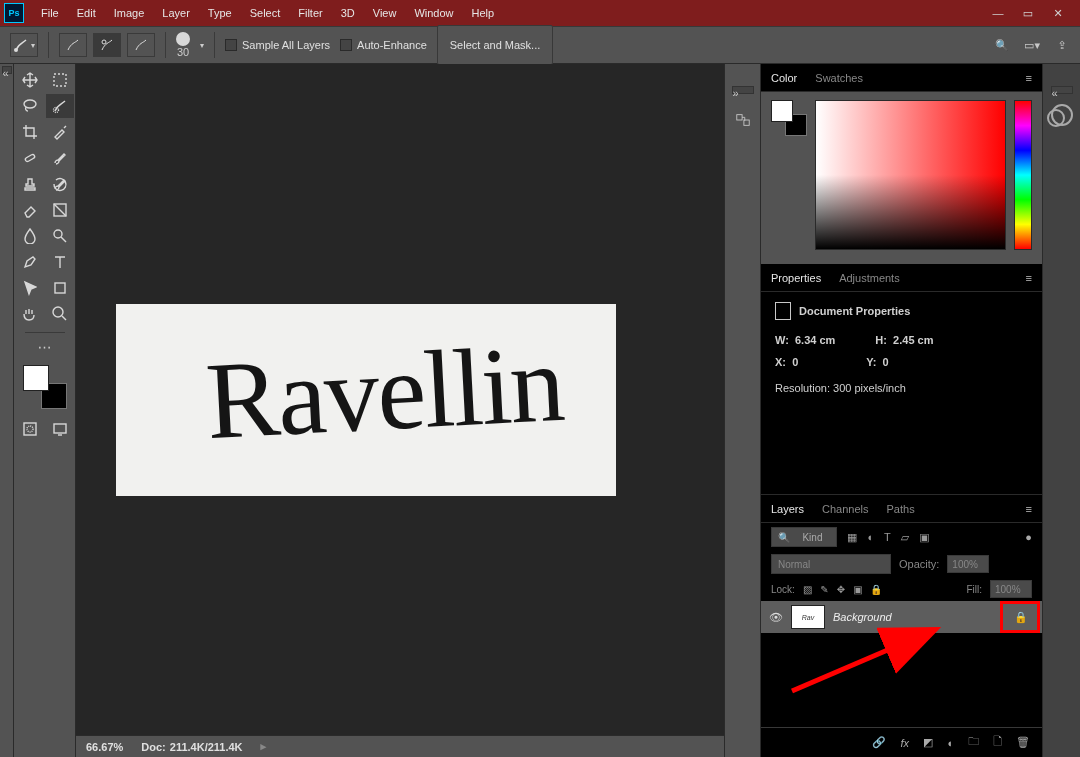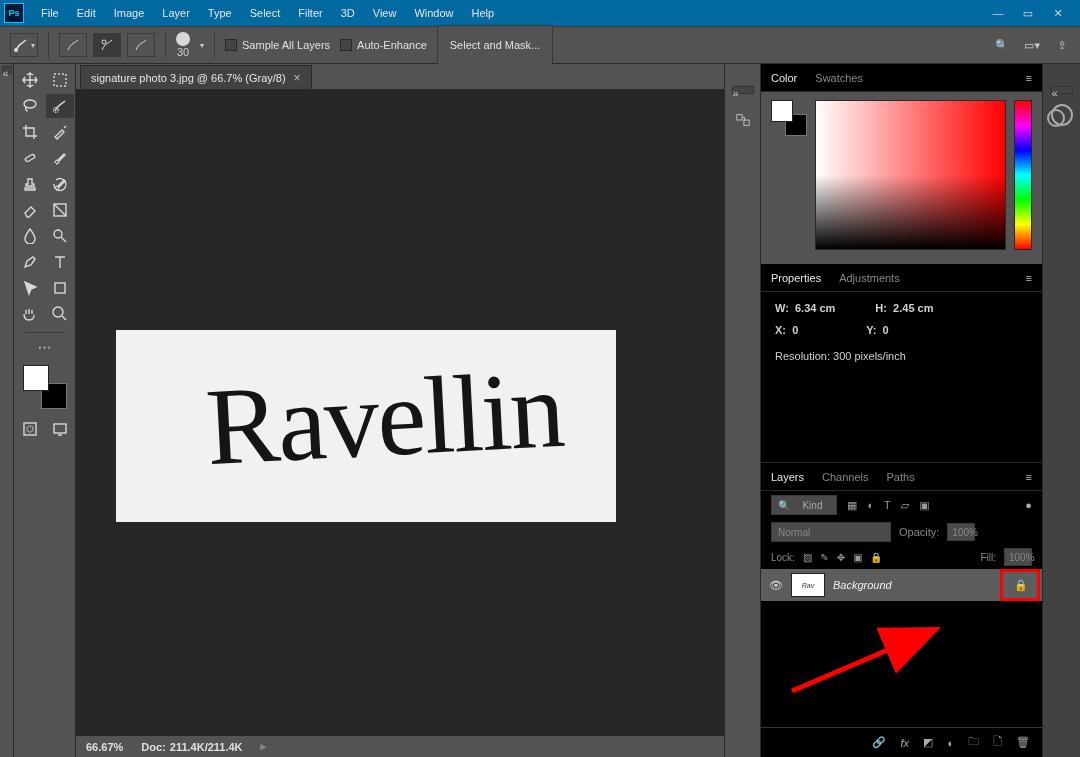--- a/index.html
+++ b/index.html
@@ -1,20 +1,20 @@
 <!DOCTYPE html>
 <html><head>
 <meta charset="utf-8">
 <style>
 * { margin:0; padding:0; box-sizing:border-box; font-family:"Segoe UI",Tahoma,sans-serif; -webkit-user-select:none; }
 body { width:1080px; height:757px; background:#535353; color:#ccc; font-size:11px; overflow:hidden; position:relative; }
 .row { display:flex; align-items:center; }
 
 
-.menubar { height:26px; background:#0369a1; display:flex; align-items:center; padding:0 4px; }
+.menubar { height:26px; background:#7f1d1d; display:flex; align-items:center; padding:0 4px; }
 .ps-logo { width:20px; height:20px; background:#001833; border:1px solid #00c8ff; color:#00c8ff; display:flex; align-items:center; justify-content:center; font-size:9px; font-weight:bold; margin-right:8px; }
 .menubar .m { padding:0 9px; height:26px; display:flex; align-items:center; color:#e6e6e6; cursor:default; }
 .win-controls { margin-left:auto; display:flex; gap:14px; color:#d0d0d0; padding-right:10px; }
 .win-controls span { width:16px; text-align:center; }
 
 
 .optbar { height:38px; background:#535353; border-top:1px solid #383838; border-bottom:1px solid #2a2a2a; display:flex; align-items:center; padding:0 10px; gap:10px; }
 .tool-chip { width:28px; height:24px; display:flex; align-items:center; justify-content:center; background:#535353; border:1px solid #3a3a3a; }
 .divider { width:1px; height:26px; background:#3a3a3a; }
 .brush-dot { width:14px; height:14px; border-radius:50%; background:#d8d8d8; }
@@ -70,21 +70,21 @@
 .prop-row { display:flex; gap:40px; margin-bottom:10px;font-weight:bold; }
 .prop-title { display:flex; align-items:center; gap:8px; font-weight:bold; margin-bottom:14px; }
 .doc-icon { width:16px; height:18px; border:1px solid #c8c8c8; }
 
 .layers-area { flex:1; display:flex; flex-direction:column; border-top:1px solid #2a2a2a; }
 .lfilter { height:28px; display:flex; align-items:center; padding:0 10px; gap:10px; color:#aaa; }
 .fselect { height:20px; width:66px; border:1px solid #3a3a3a; background:#4a4a4a; display:flex; align-items:center; padding:0 6px; font-size:10px; }
 .ficons { display:flex; gap:10px; color:#999; }
 .lrow2 { height:26px; display:flex; align-items:center; padding:0 10px; gap:8px; color:#888; }
 .blend { flex:0 0 120px; height:20px; border:1px solid #3a3a3a; background:#4a4a4a; display:flex; align-items:center; padding:0 6px; font-size:10px; }
-.opfield { width:28px; height:18px; border:1px solid #3a3a3a; background:#4a4a4a; font-size:10px; display:flex; align-items:center; padding:0 4px; }
+.opfield { width:42px; height:18px; border:1px solid #3a3a3a; background:#4a4a4a; font-size:10px; display:flex; align-items:center; padding:0 4px; }
 .lockrow { height:24px; display:flex; align-items:center; padding:0 10px; gap:8px; color:#888; font-size:10px; }
 .lockicons { display:flex; gap:8px; color:#999; }
 .layer-item { height:32px; display:flex; align-items:center; background:#5d5d5d; padding:0 8px; gap:8px; position:relative; }
 .eye { width:14px; text-align:center; color:#ddd; }
 .thumb { width:34px; height:24px; background:#fff; border:1px solid #222; font-size:7px; color:#333; display:flex; align-items:center; justify-content:center; font-style:italic; }
 .lname { font-style:italic; color:#eee; }
 .lockbox { margin-left:auto; width:26px; height:26px; display:flex; align-items:center; justify-content:center; }
 .hl-red { position:absolute; right:2px; top:0; width:40px; height:32px; border:3px solid #ff0000; pointer-events:none; }
 .layerbtns { height:30px; margin-top:auto; display:flex; align-items:center; justify-content:flex-end; gap:14px; padding:0 12px; color:#aaa; border-top:1px solid #383838; }
 
@@ -298,26 +298,20 @@
       <div class="tbtn">
           <svg width="14" height="14" viewBox="0 0 14 14">
             <rect x="1" y="2" width="12" height="9"></rect>
             <path d="M5 13h4"></path>
           </svg>
         </div>
     </div>
   </div>
 
   <div class="docarea">
-    <div class="tabrow">
-      <div class="doctab">
-        <span>signature photo 3.jpg @ 66.7% (Gray/8)</span>
-        <span class="x">×</span>
-      </div>
-    </div>
     <div class="canvas-wrap">
       <div class="canvas">
         <div class="sig">Ravellin</div>
       </div>
     </div>
     <div class="statusbar">
       <span>66.67%</span>
       <span style="display:flex;gap:4px">
         <span>Doc:</span>
         <span>211.4K/211.4K</span>
@@ -352,20 +346,24 @@
       <div class="picker"></div>
       <div class="hue"></div>
     </div>
 
     <div class="phead">
       <span class="ptab active">Properties</span>
       <span class="ptab">Adjustments</span>
       <span class="pmenu">≡</span>
     </div>
     <div class="prop-body">
+      <div class="prop-title">
+        <div class="doc-icon"></div>
+        <span>Document Properties</span>
+      </div>
       <div class="prop-row">
         <span><span>W:</span>&nbsp;&nbsp;<span>6.34 cm</span></span>
         <span><span>H:</span>&nbsp;&nbsp;<span>2.45 cm</span></span>
       </div>
       <div class="prop-row">
         <span><span>X:</span>&nbsp;&nbsp;<span>0</span></span>
         <span style="margin-left:28px"><span>Y:</span>&nbsp;&nbsp;<span>0</span></span>
       </div>
       <div style="margin-top:14px">Resolution: 300 pixels/inch</div>
     </div>

